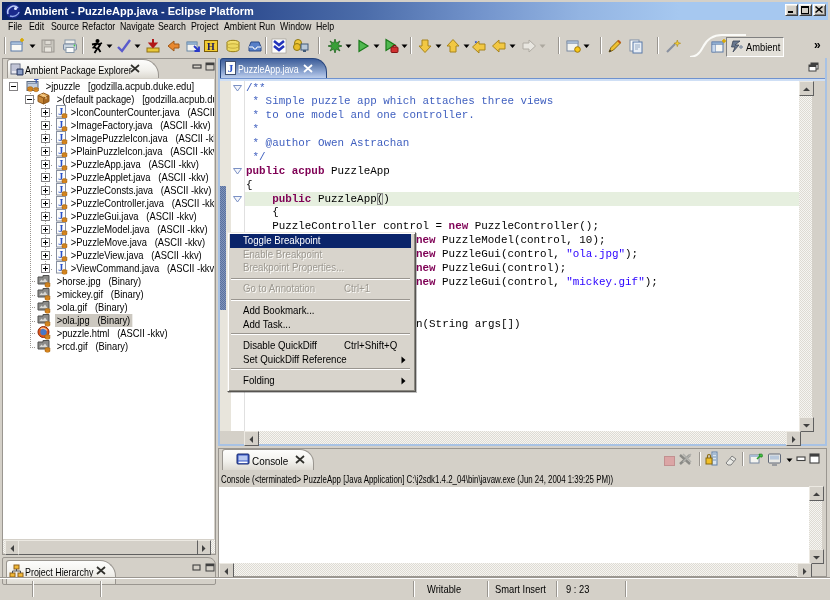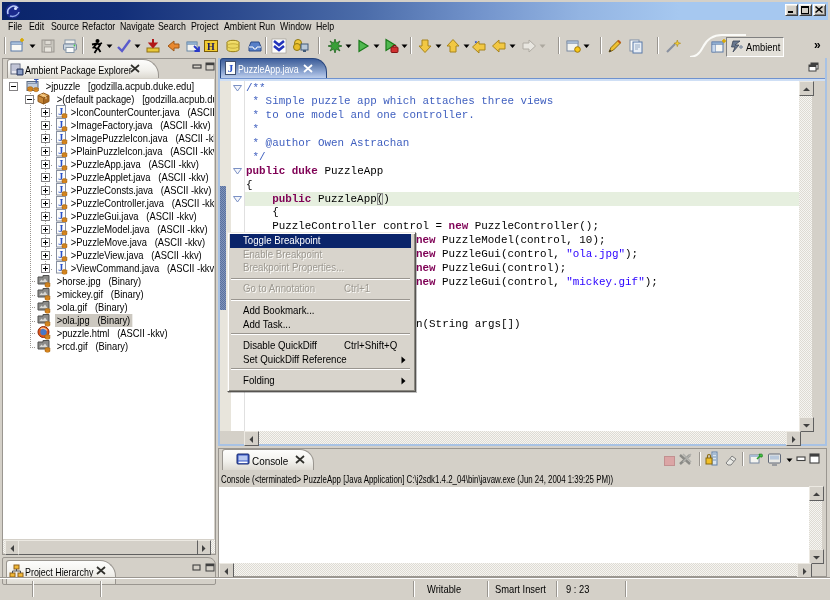--- a/index.html
+++ b/index.html
@@ -16,20 +16,21 @@
 <body>
 
 <div class="abs" style="left:0;top:0;width:830px;height:2px;background:#d4d0c8"></div>
 <div class="abs" style="left:2px;top:2px;width:826px;height:18px;background:linear-gradient(90deg,#0a246a 0%,#122e78 14%,#2c4a8e 28%,#4c6daa 44%,#7394cc 58%,#93b4e2 70%,#a6c8f0 82%,#a6c8f0 100%)">
   <svg class="abs" style="left:3px;top:1px" width="16" height="16" viewBox="0 0 16 16">
     <circle cx="8" cy="8" r="7.4" fill="#1a2a8c"></circle>
     <path d="M3 11 A6 6 0 0 1 13 5" stroke="#b8c8f8" stroke-width="1.6" fill="none"></path>
     <path d="M5 13 A6.5 5 0 0 0 14 9" stroke="#8fa8e8" stroke-width="1.4" fill="none"></path>
     <circle cx="10.5" cy="5.5" r="1.5" fill="#dde6ff"></circle>
   </svg>
+  <div class="abs" style="left:22px;top:3px;font-size:11px;font-weight:bold;color:#ffffff;white-space:pre">Ambient - PuzzleApp.java - Eclipse Platform</div>
 </div>
 
 <div class="abs btn3d" style="left:785px;top:4px;width:11px;height:10px">
   <div class="abs" style="left:2px;top:6px;width:5px;height:2px;background:#000"></div>
 </div>
 <div class="abs btn3d" style="left:799px;top:4px;width:11px;height:10px">
   <div class="abs" style="left:1px;top:1px;width:6px;height:5px;border:1px solid #000;border-top-width:2px"></div>
 </div>
 <div class="abs btn3d" style="left:813px;top:4px;width:11px;height:10px">
   <svg class="abs" style="left:1px;top:1px" width="8" height="7" viewBox="0 0 8 7">
@@ -524,21 +525,21 @@
 <div class="abs" style="left:231px;top:81px;width:568px;height:350px;background:#ffffff"></div>
 <div class="abs" style="left:244px;top:81px;width:1px;height:350px;background:#e0e0e0"></div>
 
 <div class="abs" style="left:245px;top:192.0px;width:554px;height:14px;background:#e6efdf"></div>
 <div class="abs code" style="left:246px;top:81.5px"><span style="color:#3f5fbf">/**</span></div>
 <div class="abs code" style="left:246px;top:95.4px"><span style="color:#3f5fbf">&nbsp;*&nbsp;Simple&nbsp;puzzle&nbsp;app&nbsp;which&nbsp;attaches&nbsp;three&nbsp;views</span></div>
 <div class="abs code" style="left:246px;top:109.3px"><span style="color:#3f5fbf">&nbsp;*&nbsp;to&nbsp;one&nbsp;model&nbsp;and&nbsp;one&nbsp;controller.</span></div>
 <div class="abs code" style="left:246px;top:123.1px"><span style="color:#3f5fbf">&nbsp;*</span></div>
 <div class="abs code" style="left:246px;top:137.0px"><span style="color:#3f5fbf">&nbsp;*&nbsp;@author&nbsp;Owen&nbsp;Astrachan</span></div>
 <div class="abs code" style="left:246px;top:150.9px"><span style="color:#3f5fbf">&nbsp;*/</span></div>
-<div class="abs code" style="left:246px;top:164.8px"><b style="color:#7f0055">public</b>&nbsp;<b style="color:#7f0055">duke</b>&nbsp;PuzzleApp</div>
+<div class="abs code" style="left:246px;top:164.8px"><b style="color:#7f0055">public</b>&nbsp;<b style="color:#7f0055">acpub</b>&nbsp;PuzzleApp</div>
 <div class="abs code" style="left:246px;top:178.7px">{</div>
 <div class="abs code" style="left:246px;top:192.5px">&nbsp;&nbsp;&nbsp;&nbsp;<b style="color:#7f0055">public</b>&nbsp;PuzzleApp()</div>
 <div class="abs code" style="left:246px;top:206.4px">&nbsp;&nbsp;&nbsp;&nbsp;{</div>
 <div class="abs code" style="left:246px;top:220.3px">&nbsp;&nbsp;&nbsp;&nbsp;PuzzleController&nbsp;control&nbsp;=&nbsp;<b style="color:#7f0055">new</b>&nbsp;PuzzleController();</div>
 <div class="abs code" style="left:246px;top:234.2px">&nbsp;&nbsp;&nbsp;&nbsp;PuzzleModel&nbsp;model&nbsp;&nbsp;=&nbsp;&nbsp;<b style="color:#7f0055">new</b>&nbsp;PuzzleModel(control,&nbsp;10);</div>
 <div class="abs code" style="left:246px;top:248.1px">&nbsp;&nbsp;&nbsp;&nbsp;PuzzleView&nbsp;view&nbsp;&nbsp;&nbsp;&nbsp;=&nbsp;&nbsp;<b style="color:#7f0055">new</b>&nbsp;PuzzleGui(control,&nbsp;<span style="color:#2a00ff">"ola.jpg"</span>);</div>
 <div class="abs code" style="left:246px;top:261.9px">&nbsp;&nbsp;&nbsp;&nbsp;PuzzleView&nbsp;view2&nbsp;&nbsp;&nbsp;=&nbsp;&nbsp;<b style="color:#7f0055">new</b>&nbsp;PuzzleGui(control);</div>
 <div class="abs code" style="left:246px;top:275.8px">&nbsp;&nbsp;&nbsp;&nbsp;PuzzleView&nbsp;view3&nbsp;&nbsp;&nbsp;=&nbsp;&nbsp;<b style="color:#7f0055">new</b>&nbsp;PuzzleGui(control,&nbsp;<span style="color:#2a00ff">"mickey.gif"</span>);</div>
 <div class="abs code" style="left:246px;top:289.7px"></div>
 <div class="abs code" style="left:246px;top:303.6px"></div>

